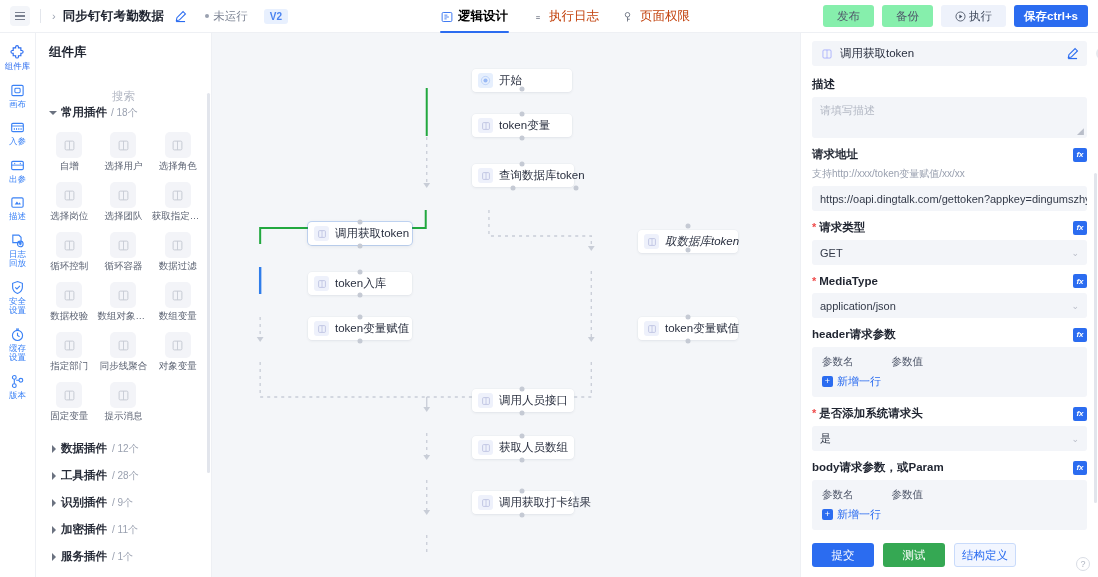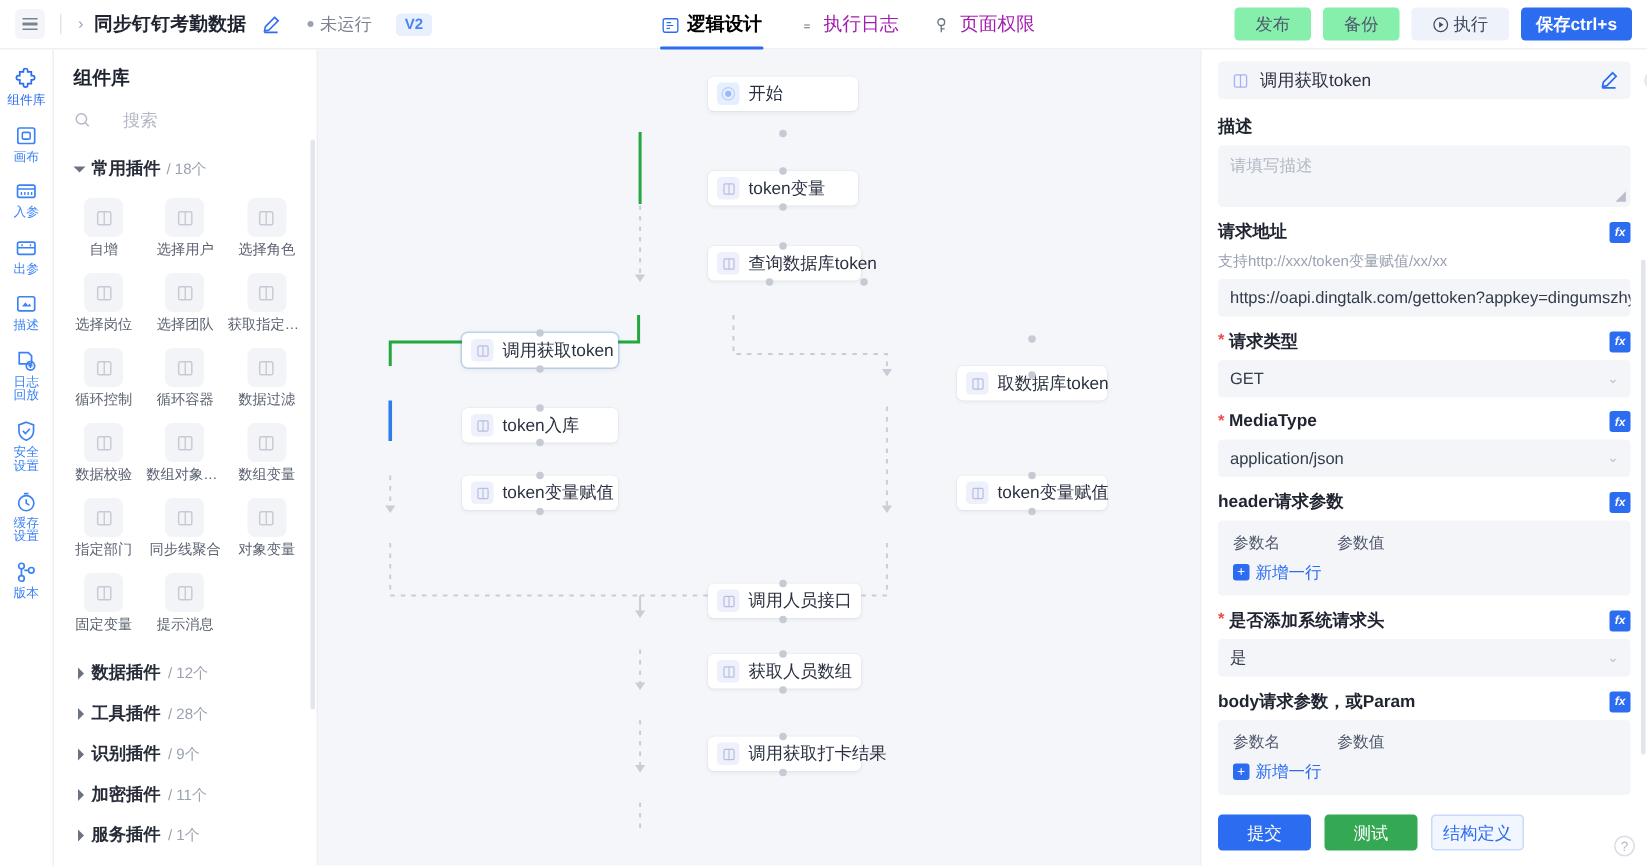--- a/index.html
+++ b/index.html
@@ -35,21 +35,21 @@
   .run-dot { width:4px; height:4px; border-radius:50%; background:#9aa1b0; }
   .run-text { font-size: 11.5px; color:#7c8393; }
   .ver-badge {
     margin-left: 10px; background:#e8f0fe; color:#4b83f0; font-size:10px;
     padding: 2px 6px; border-radius: 3px; font-weight:600; cursor:pointer;
   }
 
   .tb-tabs { position:absolute; left: 440px; top: 0; height: 33px; display:flex; align-items:center; gap: 22px; }
   .tb-tab {
     display:flex; align-items:center; gap: 5px; height: 33px; font-size: 12.5px;
-    color:#a21caf; cursor:pointer; position:relative; padding: 0 1px;
+    color:#c2410c; cursor:pointer; position:relative; padding: 0 1px;
   }
   .tb-tab.active { color:#000000; font-weight:700; }
   .tb-tab.active:after {
     content:""; position:absolute; left:0; right:0; bottom:0; height:2px; background:#2b6cf0; border-radius:1px;
   }
   .tb-tab svg { display:block; }
 
   .tb-right { margin-left:auto; display:flex; align-items:center; gap:8px; padding-right: 10px; }
   .btn {
     height: 22px; border-radius: 3px; font-size: 11.5px; display:flex; align-items:center;
@@ -76,21 +76,21 @@
   .rail-ic { width:15px; height:15px; display:block; }
 
   
   .lib {
     width: 176px; min-width:176px; background:#fff; border-right:1px solid #eef0f4;
     display:flex; flex-direction:column; position:relative; overflow:hidden;
   }
   .lib-title { font-size:12.5px; font-weight:700; color:#1f2430; padding: 11px 13px 7px; }
   .lib-search {
     margin: 0 13px 9px; height: 24px; display:flex; align-items:center; gap:21px;
-    font-size: 11.5px; color:#b3b8c4; cursor: text;
+    font-size: 11.5px; color:#b3b8c4; cursor: text; flex-direction: column;
   }
   .lib-search svg { display:block; }
   .lib-scroll { flex:1; overflow:hidden; position:relative; padding-bottom: 4px; }
   .grp-head {
     display:flex; align-items:center; gap:4px; padding: 4px 13px 5px; cursor:pointer;
   }
   .caret-down { width:0;height:0;border-left:4px solid transparent;border-right:4px solid transparent;border-top:4.5px solid #6b7280; }
   .caret-right { width:0;height:0;border-top:4px solid transparent;border-bottom:4px solid transparent;border-left:4.5px solid #6b7280; }
   .grp-name { font-size:11.5px; font-weight:700; color:#272c38; }
   .grp-count { font-size:10px; color:#9aa1b0; }
@@ -560,21 +560,21 @@
 
         <path d="M214,400 L214,424" stroke="#c8cdd7" stroke-width="1.3" stroke-dasharray="3 4" fill="none"></path>
         <polygon points="210.6,422 217.4,422 214,427" fill="#c8cdd7"></polygon>
 
         <path d="M214,447 L214,479" stroke="#c8cdd7" stroke-width="1.3" stroke-dasharray="3 4" fill="none"></path>
         <polygon points="210.6,477 217.4,477 214,482" fill="#c8cdd7"></polygon>
 
         <path d="M214,502 L214,520" stroke="#c8cdd7" stroke-width="1.3" stroke-dasharray="3 4" fill="none"></path>
       </svg>
       <div id="node-layer">
-          <div class="node" style="left: 260px; top: 18px; width: 100px; font-family: Liberation Serif, serif;">
+          <div class="node" style="left: 260px; top: 36px; width: 100px; font-family: Liberation Serif, serif;">
             <span class="node-ic start">
               <svg width="11" height="11" viewBox="0 0 16 16">
                 <circle cx="8" cy="8" r="3" fill="#5b8def"></circle>
                 <circle cx="8" cy="8" r="6" fill="none" stroke="#5b8def" stroke-width="1.2" opacity=".6"></circle>
               </svg>
             </span>
             <span class="node-lbl">开始</span>
           </div>
           <div class="node" style="left: 260px; top: 81px; width: 100px;">
             <span class="node-ic">
@@ -596,21 +596,21 @@
           </div>
           <div class="node" style="left: 96px; top: 189px; width: 104px; box-shadow: rgba(30, 40, 70, 0.1) 0px 1px 4px, rgba(47, 125, 234, 0.25) 0px 0px 0px 1px;">
             <span class="node-ic">
               <svg width="10" height="10" viewBox="0 0 16 16">
                 <rect x="2.6" y="2.6" width="10.8" height="10.8" rx="1.4" fill="none" stroke="#8d94c8" stroke-width="1.3"></rect>
                 <path d="M8 2.6v10.8" stroke="#8d94c8" stroke-width="1.2"></path>
               </svg>
             </span>
             <span class="node-lbl">调用获取token</span>
           </div>
-          <div class="node" style="left: 426px; top: 211px; width: 100px;">
+          <div class="node" style="left: 426px; top: 197px; width: 100px; font-style: italic;">
             <span class="node-ic">
               <svg width="10" height="10" viewBox="0 0 16 16">
                 <rect x="2.6" y="2.6" width="10.8" height="10.8" rx="1.4" fill="none" stroke="#8d94c8" stroke-width="1.3"></rect>
                 <path d="M8 2.6v10.8" stroke="#8d94c8" stroke-width="1.2"></path>
               </svg>
             </span>
             <span class="node-lbl">取数据库token</span>
           </div>
           <div class="node" style="left: 96px; top: 239px; width: 104px;">
             <span class="node-ic">

